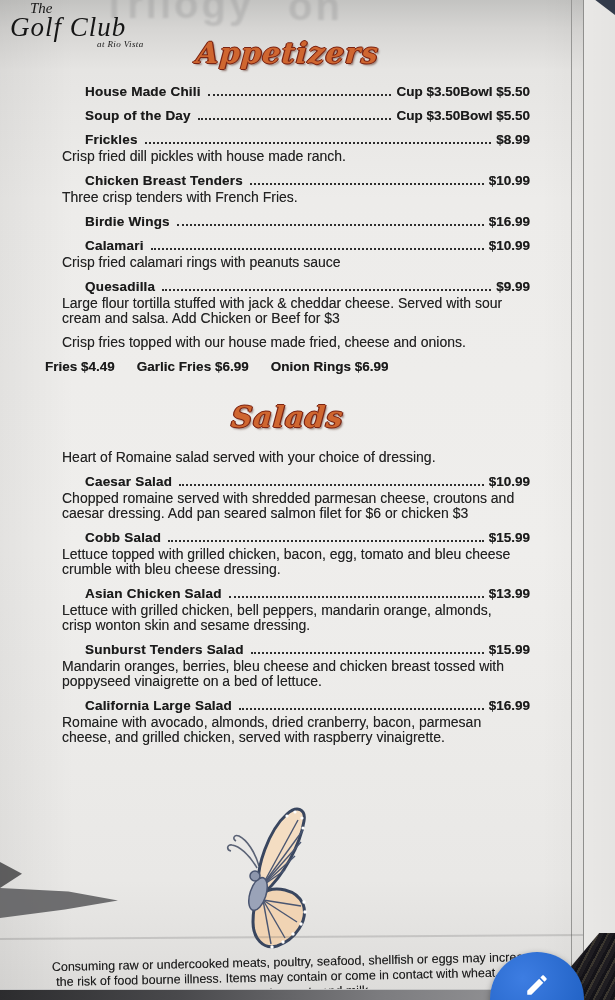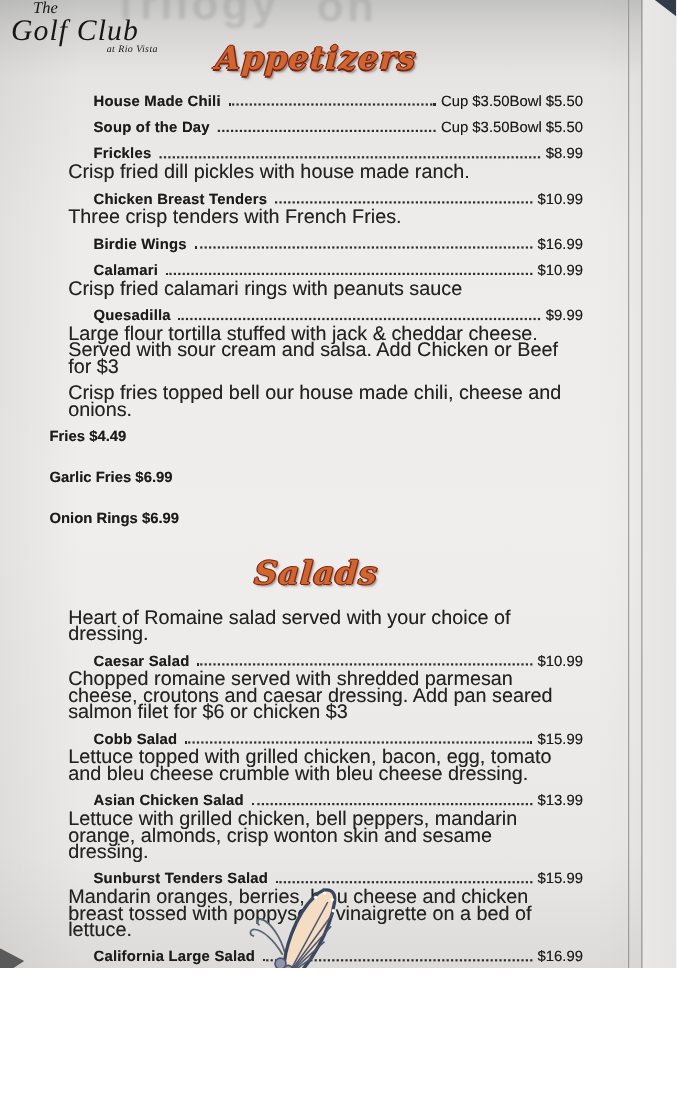--- a/index.html
+++ b/index.html
@@ -1,17 +1,17 @@
 <!DOCTYPE html>
 <html><head>
 <meta charset="utf-8">
 <style>
   html,body{margin:0;padding:0;}
   body{width:615px;height:1000px;overflow:hidden;font-family:"Liberation Sans",sans-serif;}
-  #photo{position:relative;width:615px;height:880px;overflow:hidden;
+  #photo{position:relative;width:615px;height:1000px;overflow:hidden;
     background:linear-gradient(180deg,#c3c3c1 0,#d6d5d3 28px,#e6e5e3 70px,#edecea 200px,#efeeec 55%,#e9e8e6 88%,#dcdbd9 100%);}
   #photo::after{content:"";position:absolute;inset:0;pointer-events:none;
     background:linear-gradient(90deg,rgba(0,0,0,.05),rgba(0,0,0,0) 12%,rgba(0,0,0,0) 88%,rgba(0,0,0,.04));}
   .wm{position:absolute;font-weight:bold;font-size:40px;color:#9d9d9d;opacity:.42;filter:blur(1.3px);letter-spacing:3px;z-index:1;}
   #wm1{left:102px;top:-18px;}
   #wm2{left:288px;top:-16px;}
   
   .frame-lines{position:absolute;top:0;bottom:0;left:571px;width:11px;border-left:1.5px solid #969694;border-right:1.5px solid #8f8f8d;z-index:1;}
   .right-strip{position:absolute;top:0;bottom:0;left:584px;right:0;background:linear-gradient(90deg,#eSeae8,#f0efed);z-index:0;background:#eeedeb;}
   .corner-tr{position:absolute;top:0;right:0;width:24px;height:15px;background:#333b4b;clip-path:polygon(18% 0,100% 0,100% 100%);z-index:2;}
@@ -23,23 +23,23 @@
   
   .menu{position:absolute;left:45px;top:36px;width:485px;color:#1b1b1b;z-index:3;}
   .section-title{margin:0 0 14px 0;text-align:center;font-family:"DejaVu Serif",serif;font-style:italic;font-weight:bold;
     font-size:29px;letter-spacing:1px;color:#cf6630;transform:skewX(-4deg);
     text-shadow:1.2px 0 0 #7c2413,-1.2px 0 0 #7c2413,0 1.2px 0 #7c2413,0 -1.2px 0 #7c2413,2px 2px 2px rgba(70,22,8,.5);}
   .section-title.salads{margin-top:26px;margin-bottom:16px;}
   .mi{margin-bottom:9px;}
   .mi-row{display:flex;align-items:baseline;padding-left:40px;}
   .mi-name{font-weight:bold;font-size:13.5px;white-space:nowrap;letter-spacing:.2px;text-shadow:0 0 .6px rgba(25,25,25,.55);}
   .mi-dots{flex:1;border-bottom:2.6px dotted #1d1d1d;margin:0 5px 3px 7px;min-width:18px;opacity:.92;}
-  .mi-price{font-weight:normal;font-size:13.5px;white-space:nowrap;text-shadow:0 0 .6px rgba(25,25,25,.55);text-align:center;}
-  .mi-desc{font-size:18px;line-height:15px;margin:2px 0 0 17px;max-width:462px;color:#222;text-shadow:0 0 .5px rgba(40,40,40,.45);}
-  .sides{display:flex;gap:22px;font-weight:bold;font-size:13.5px;margin-top:3px;text-shadow:0 0 .6px rgba(25,25,25,.55);flex-direction:column;}
+  .mi-price{font-weight:bold;font-size:13.5px;white-space:nowrap;text-shadow:0 0 .6px rgba(25,25,25,.55);text-align:center;}
+  .mi-desc{font-size:14px;line-height:15px;margin:2px 0 0 17px;max-width:462px;color:#222;text-shadow:0 0 .5px rgba(40,40,40,.45);}
+  .sides{display:flex;gap:22px;font-weight:bold;font-size:13.5px;margin-top:3px;text-shadow:0 0 .6px rgba(25,25,25,.55);}
   .side span{white-space:nowrap;}
   
   .butterfly{position:absolute;left:213px;top:806px;z-index:3;}
   
   .page-edge-shadow{position:absolute;left:0;top:936px;width:583px;height:2px;background:rgba(90,90,90,.22);transform:rotate(-.4deg);z-index:3;}
   .left-wedge{position:absolute;left:0;top:888px;width:118px;height:30px;background:#59595b;opacity:.85;
     clip-path:polygon(0 0,58% 12%,100% 42%,55% 72%,0 100%);z-index:3;filter:blur(.6px);}
   .left-sliver{position:absolute;left:0;top:862px;width:22px;height:26px;background:#3c3c3e;clip-path:polygon(0 0,100% 45%,0 100%);opacity:.8;z-index:3;filter:blur(.5px);}
   .disclaimer{position:absolute;left:22px;top:955px;width:545px;text-align:center;font-size:12.5px;line-height:15px;color:#1c1c1c;
     transform:rotate(-1.2deg);z-index:4;text-shadow:0 0 .5px rgba(40,40,40,.5);}
@@ -127,21 +127,21 @@
     <div class="mi">
       <div class="mi-row">
         <span class="mi-name">Quesadilla</span>
         <span class="mi-dots"></span>
         <span class="mi-price">$9.99</span>
       </div>
       <div class="mi-desc">Large flour tortilla stuffed with jack &amp; cheddar cheese. Served with sour cream and salsa.  Add Chicken or Beef for $3</div>
     </div>
 
     <div class="mi">
-      <div class="mi-desc">Crisp fries topped bell our house made chili, cheese and onions.</div>
+      <div class="mi-desc">Crisp fries topped with our house made fried, cheese and onions.</div>
     </div>
 
     <div class="sides">
       <span class="side">
         <span>Fries</span>&nbsp;<span>$4.49</span>
       </span>
       <span class="side">
         <span>Garlic Fries</span>&nbsp;<span>$6.99</span>
       </span>
       <span class="side">
@@ -190,20 +190,21 @@
       </div>
       <div class="mi-desc">Mandarin oranges, berries, bleu cheese and chicken breast tossed with poppyseed vinaigrette on a bed of lettuce.</div>
     </div>
 
     <div class="mi">
       <div class="mi-row">
         <span class="mi-name">California Large Salad</span>
         <span class="mi-dots"></span>
         <span class="mi-price">$16.99</span>
       </div>
+      <div class="mi-desc">Romaine with avocado, almonds, dried cranberry, bacon, parmesan cheese, and grilled chicken, served with raspberry vinaigrette.</div>
     </div>
 
   </div>
 
   <div class="butterfly">
     <svg width="108" height="148" viewBox="0 0 108 148">
       <path d="M44 62 C36 48 26 40 19 39 c-5 -1 -6 5 -1 6" fill="none" stroke="#5a6275" stroke-width="1.6"></path>
       <path d="M46 60 C42 46 34 34 26 30 c-5 -2 -7 3 -3 5" fill="none" stroke="#5a6275" stroke-width="1.6"></path>
       <path d="M46 84 C42 62 56 24 74 8 C84 -1 93 3 91 15 C87 40 70 70 52 86 Z" fill="#f4ddc2" stroke="#39465f" stroke-width="3" stroke-linejoin="round"></path>
       <g stroke="#4a5671" stroke-width="1.4" fill="none">

